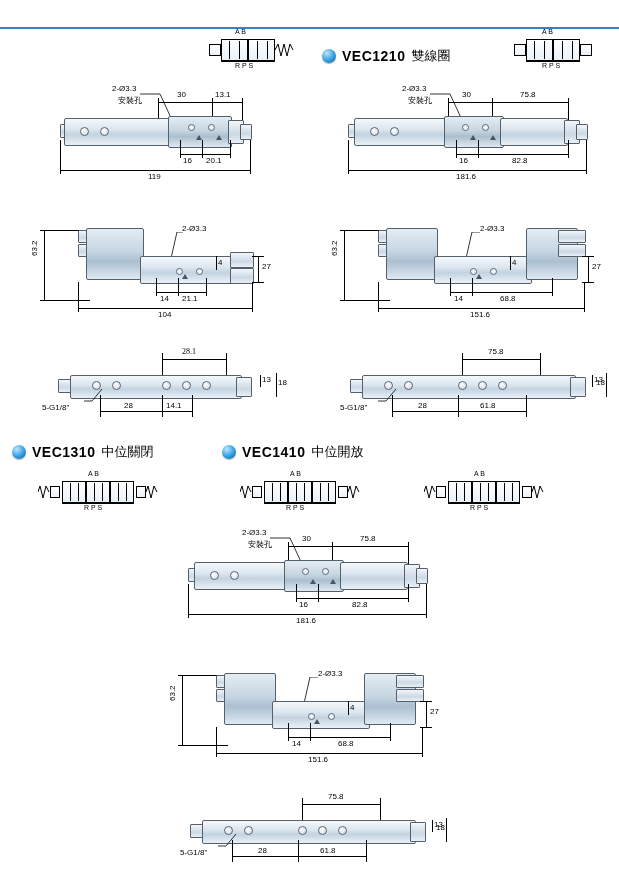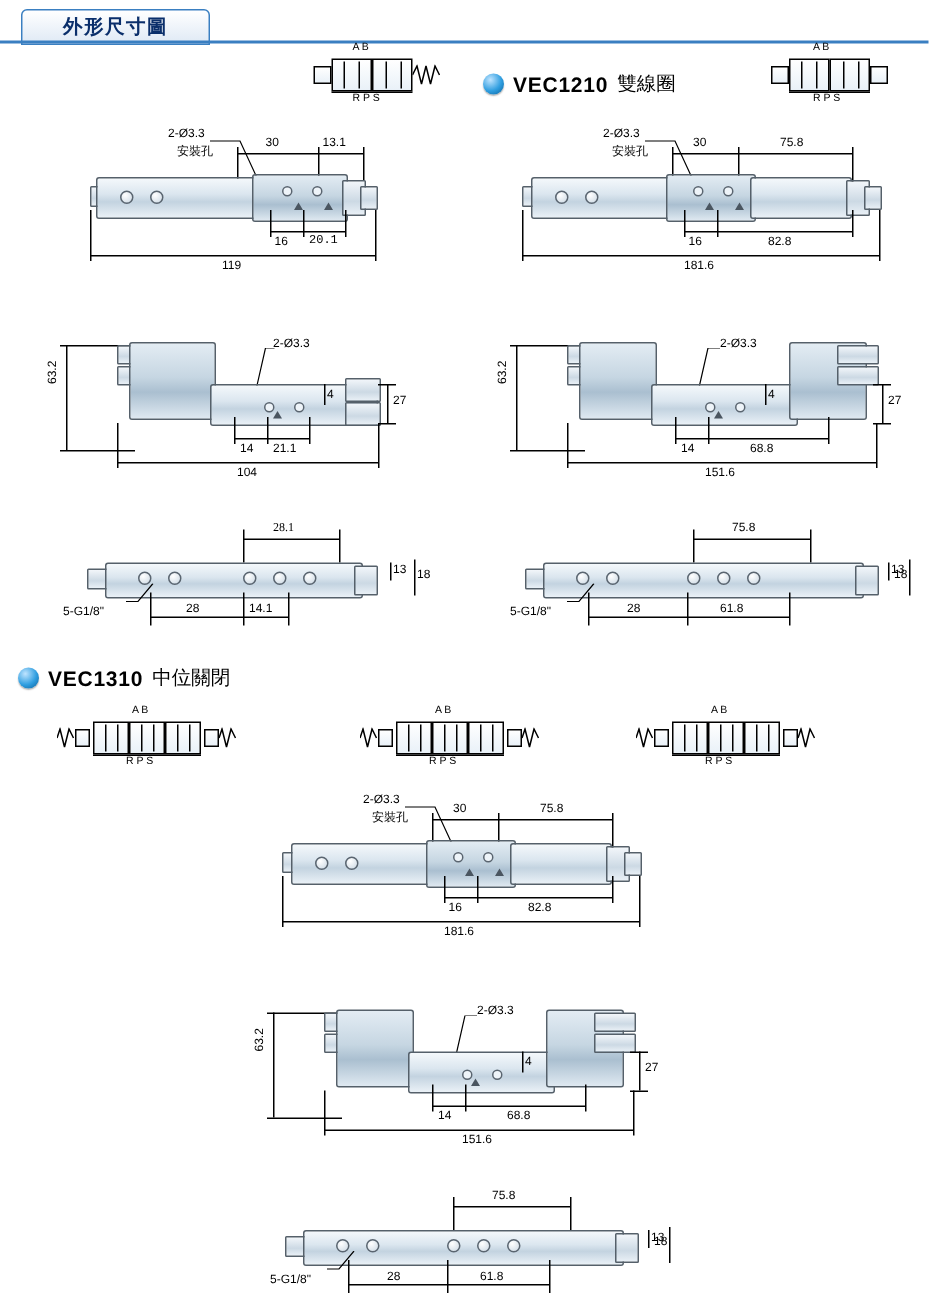--- a/index.html
+++ b/index.html
@@ -95,21 +95,20 @@
     -webkit-text-stroke:1px rgba(90,160,205,.6);
     pointer-events:none;
     user-select:none;
   }
 </style>
 </head>
 <body>
 
 <div class="page">
 
-  <div class="title-tab">外形尺寸圖</div>
   <div class="title-underline"></div>
 
   <div class="symbol" style="left:205px;top:28px;width:92px;height:44px;">
     <div class="stxt" style="left:30px;top:0px;">A B</div>
     <div class="sbox" style="left:16px;top:11px;width:27px;height:22px;"></div>
     <div class="sbox" style="left:43px;top:11px;width:27px;height:22px;"></div>
 
     <div class="vl" style="left:24px;top:13px;height:18px;"></div>
     <div class="vl" style="left:34px;top:13px;height:18px;"></div>
     <div class="vl" style="left:52px;top:13px;height:18px;"></div>
@@ -171,21 +170,21 @@
     <div class="hole" style="left:168px;top:40px;"></div>
     <div class="arrow-tri" style="left:156px;top:51px;"></div>
     <div class="arrow-tri" style="left:176px;top:51px;"></div>
 
     <div class="vl" style="left:140px;top:56px;height:18px;"></div>
     <div class="vl" style="left:162px;top:56px;height:18px;"></div>
     <div class="vl" style="left:190px;top:56px;height:18px;"></div>
     <div class="hl" style="left:140px;top:70px;width:22px;"></div>
     <div class="hl" style="left:162px;top:70px;width:28px;"></div>
     <div class="lbl" style="left:143px;top:72px;">16</div>
-    <div class="lbl" style="left:166px;top:72px;font-family:Liberation Mono, monospace;">20.1</div>
+    <div class="lbl" style="left:166px;top:72px;">20.1</div>
 
     <div class="vl" style="left:20px;top:56px;height:34px;"></div>
     <div class="vl" style="left:210px;top:56px;height:34px;"></div>
     <div class="hl" style="left:20px;top:86px;width:190px;"></div>
     <div class="lbl" style="left:108px;top:88px;">119</div>
   </div>
 
   <div style="position:absolute;left:30px;top:210px;width:270px;height:115px;">
     <div class="lbl" style="left:152px;top:14px;">2-Ø3.3</div>
     <svg style="position:absolute;left:135px;top:22px;" width="30" height="48">
@@ -379,20 +378,25 @@
     <div class="hl" style="left:118px;top:66px;width:68px;"></div>
     <div class="lbl" style="left:78px;top:56px;">28</div>
     <div class="lbl" style="left:140px;top:56px;">61.8</div>
   </div>
 
 
   <div class="sec" style="left:12px;top:443px;justify-content:space-between;">
     <span class="bullet"></span>
     <span class="code">VEC1310</span>
     <span class="cn">中位關閉</span>
+  </div>
+  <div class="sec" style="left:222px;top:443px;">
+    <span class="bullet"></span>
+    <span class="code">VEC1410</span>
+    <span class="cn">中位開放</span>
   </div>
 
   <div class="symbol" style="left:38px;top:470px;width:120px;height:48px;">
     <div class="stxt" style="left:50px;top:0px;">A B</div>
     <div class="sbox" style="left:24px;top:11px;width:24px;height:22px;"></div>
     <div class="sbox" style="left:48px;top:11px;width:24px;height:22px;"></div>
     <div class="sbox" style="left:72px;top:11px;width:24px;height:22px;"></div>
     <div class="vl" style="left:32px;top:13px;height:18px;"></div>
     <div class="vl" style="left:40px;top:13px;height:18px;"></div>
     <div class="vl" style="left:56px;top:13px;height:18px;"></div>

